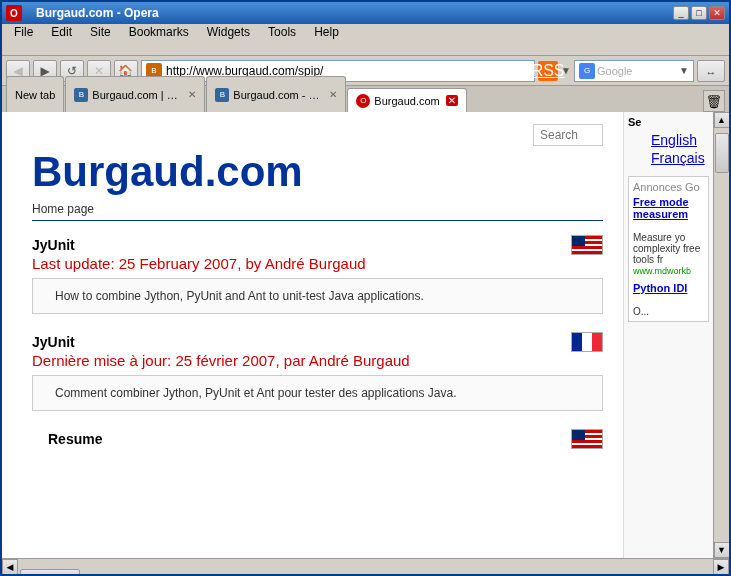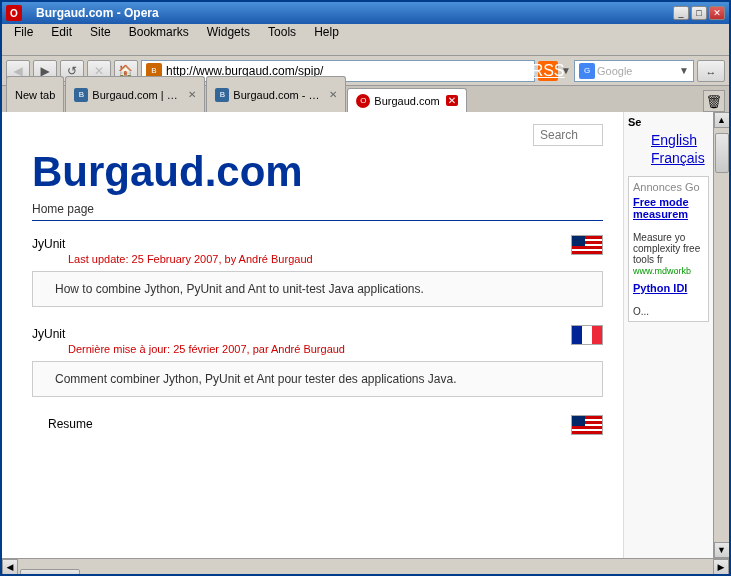--- a/index.html
+++ b/index.html
@@ -56,22 +56,22 @@
     
     .search-top-right { position: absolute; top: 12px; right: 20px; }
     .search-input-box { border: 1px solid #ccc; padding: 3px 6px; font-size: 12px; width: 70px; }
 
     
     .site-title { font-size: 42px; font-weight: bold; color: #003399; margin-bottom: 6px; margin-top: 16px; }
     .breadcrumb { font-size: 12px; color: #333; border-bottom: 1px solid #003399; padding-bottom: 4px; margin-bottom: 16px; }
 
     
     .article { margin-bottom: 20px; }
-    .article-title { font-size: 12px; font-weight: normal; color: #000; }
-    .article-meta { font-size: 11px; color: #cc0000; margin-top: 2px; margin-bottom: 6px; margin-left: 36px; }
+    .article-title { font-size: 14px; font-weight: bold; color: #000; }
+    .article-meta { font-size: 15px; color: #cc0000; margin-top: 2px; margin-bottom: 6px; }
     .article-box { border: 1px solid #ccc; padding: 10px 22px; font-size: 12px; color: #333; background: #fafafa; }
     .article-flag { float: right; margin-top: -2px; }
 
     
     .flag-us { display: inline-block; width: 32px; height: 20px; background: #cc0000; position: relative; overflow: hidden; border: 1px solid #aaa; }
     .flag-us::before { content: ''; position: absolute; top: 0; left: 0; right: 0; bottom: 0; background: repeating-linear-gradient(to bottom, #cc0000 0px, #cc0000 3px, white 3px, white 5px); }
     .flag-us::after { content: ''; position: absolute; top: 0; left: 0; width: 13px; height: 10px; background: #002868; }
 
     .flag-fr { display: inline-block; width: 32px; height: 20px; border: 1px solid #aaa; background: linear-gradient(to right, #002395 33%, white 33%, white 66%, #ed2939 66%); }
 

